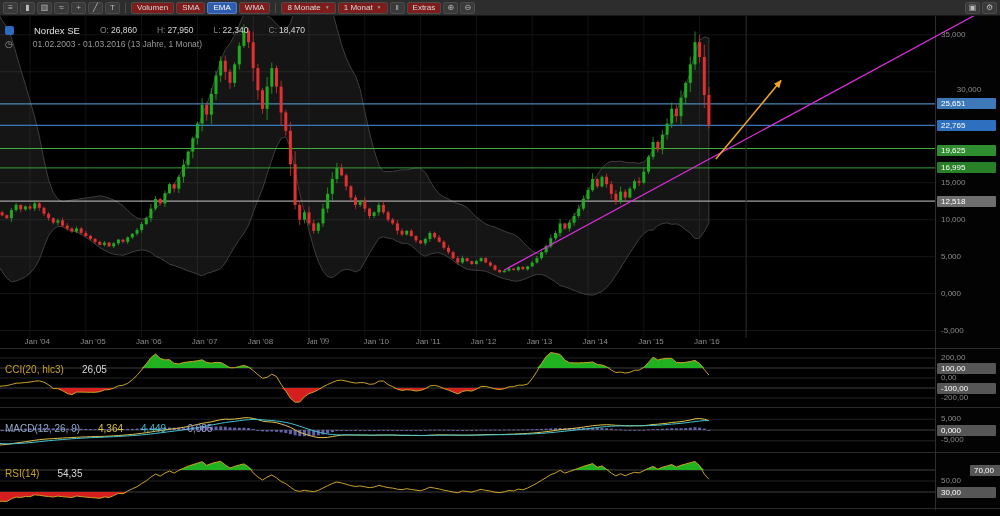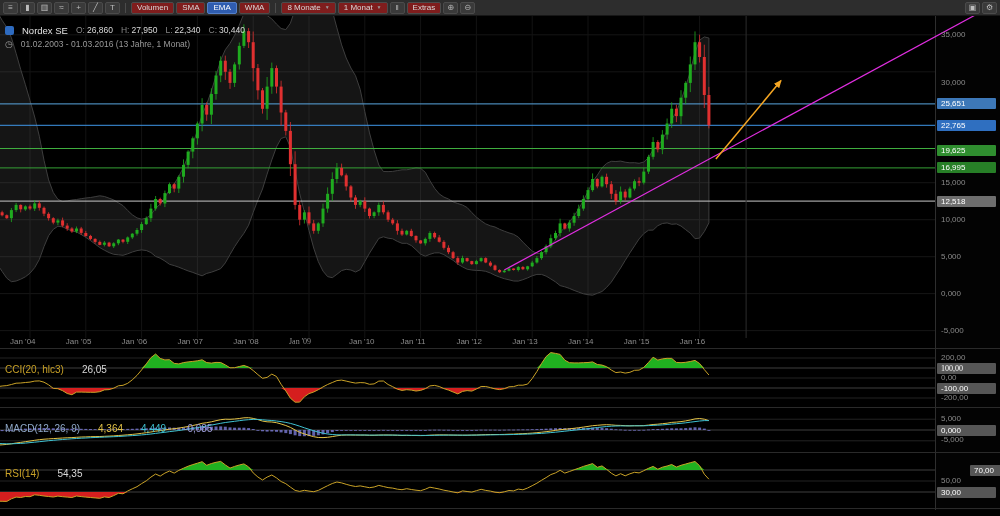--- a/index.html
+++ b/index.html
@@ -12,23 +12,23 @@
   .tb-btn{height:12px;display:flex;align-items:center;padding:0 5px;font-size:8px;color:#d8d8d8;background:#7f1d1d;border:1px solid #4b4b4b;border-radius:2px;cursor:pointer;white-space:nowrap;line-height:1}
   .tb-btn.active{background:#2f5db0;border-color:#5480c9;color:#fff}
   .tb-dd .arr{font-size:5px;margin-left:4px;color:#9a9a9a}
   .tb-sep{width:1px;height:10px;background:#4b4b4b;margin:0 3px}
   .tb-spacer{flex:1}
 
   
   #main-chart{position:absolute;left:0;top:16px;width:935px;height:332px;background:#000}
   #main-svg{position:absolute;left:0;top:0;display:block}
   #annot-svg{position:absolute;left:0;top:16px;width:1000px;height:332px;z-index:6;pointer-events:none}
-  .x-lab{position:absolute;top:321px;width:40px;text-align:left;font-size:8px;color:#8b8b8b}
+  .x-lab{position:absolute;top:321px;width:40px;text-align:right;font-size:8px;color:#8b8b8b}
   #symbol-info{position:absolute;left:5px;top:7px;z-index:7}
-  .sym-row{display:flex;align-items:center;gap:8px;height:14px}
+  .sym-row{display:flex;align-items:center;gap:20px;height:14px}
   #sym-icon{width:9px;height:9px;background:#2e6bc0;border-radius:2px;display:inline-block}
   #sym-name{color:#e3e3e3;font-size:9.5px}
   .ohlc-pair{display:flex;gap:2px}
   .ohlc-lab{color:#878787;font-size:8.5px}
   .ohlc-val{color:#d9d9d9;font-size:8.5px}
   #clock-icon{color:#9a9a9a;font-size:9px}
   #range-text{color:#9a9a9a;font-size:8.5px}
 
   
   #axis-col{position:absolute;left:935px;top:16px;width:65px;height:494px;background:#030303;border-left:1px solid #2e2e2e;z-index:2}
@@ -463,21 +463,21 @@
         <span class="ohlc-pair">
             <span class="ohlc-lab">H:</span>
             <span class="ohlc-val">27,950</span>
           </span>
         <span class="ohlc-pair">
             <span class="ohlc-lab">L:</span>
             <span class="ohlc-val">22,340</span>
           </span>
         <span class="ohlc-pair">
             <span class="ohlc-lab">C:</span>
-            <span class="ohlc-val">30,440</span>
+            <span class="ohlc-val">18,470</span>
           </span>
       </div>
       <div class="sym-row">
         <span id="clock-icon">◷</span>
         <span id="range-text">01.02.2003 - 01.03.2016 (13 Jahre, 1 Monat)</span>
       </div>
     </div>
   </div>
 
   <svg id="annot-svg">
@@ -486,33 +486,33 @@
         <marker id="ah" markerWidth="9" markerHeight="8" refX="7" refY="3.5" orient="auto" markerUnits="userSpaceOnUse">
           <path d="M0,0L8,3.5L0,7Z" fill="#f5a623"></path>
         </marker>
       </defs>
       <line x1="715.9" y1="143.0" x2="781.0" y2="64.6" stroke="#f5a623" stroke-width="1.5" marker-end="url(#ah)"></line>
     </svg>
 
   <div id="axis-col"></div>
   <div id="axis-layer">
       <div class="tick" style="top: 29.8px;">35,000</div>
-      <div class="tick" style="top: 78px;">30,000</div>
+      <div class="tick" style="top: 85px; text-align: center;">30,000</div>
       <div class="tick" style="top: 177.7px;">15,000</div>
       <div class="tick" style="top: 214.7px;">10,000</div>
       <div class="tick" style="top: 251.7px;">5,000</div>
       <div class="tick" style="top: 288.6px;">0,000</div>
       <div class="tick" style="top: 325.6px;">-5,000</div>
       <div class="pbox" style="background: rgb(61, 120, 184); top: 98.4px;">25,651</div>
       <div class="pbox" style="background: rgb(47, 111, 192); top: 119.8px;">22,765</div>
       <div class="pbox" style="background: rgb(47, 142, 47); top: 145px;">19,625</div>
       <div class="pbox" style="background: rgb(39, 127, 39); top: 162.4px;">16,995</div>
       <div class="pbox" style="background: rgb(110, 110, 110); top: 195.6px;">12,518</div>
       <div class="tick" style="top: 352.5px;">200,00</div>
-      <div class="pbox" style="background: rgb(86, 86, 86); top: 362.5px; font-family: Liberation Serif, serif;">100,00</div>
+      <div class="pbox" style="background: rgb(86, 86, 86); top: 362.5px;">100,00</div>
       <div class="tick" style="top: 372.5px;">0,00</div>
       <div class="pbox" style="background: rgb(86, 86, 86); top: 382.5px;">-100,00</div>
       <div class="tick" style="top: 392.5px;">-200,00</div>
       <div class="tick" style="top: 413.7px;">5,000</div>
       <div class="pbox" style="background: rgb(86, 86, 86); top: 424.5px;">0,000</div>
       <div class="tick" style="top: 435.3px;">-5,000</div>
       <div class="pbox" style="background: rgb(86, 86, 86); top: 464.5px; margin-left: 33px;">70,00</div>
       <div class="tick" style="top: 475.5px;">50,00</div>
       <div class="pbox" style="background: rgb(86, 86, 86); top: 486.5px;">30,00</div>
     </div>

